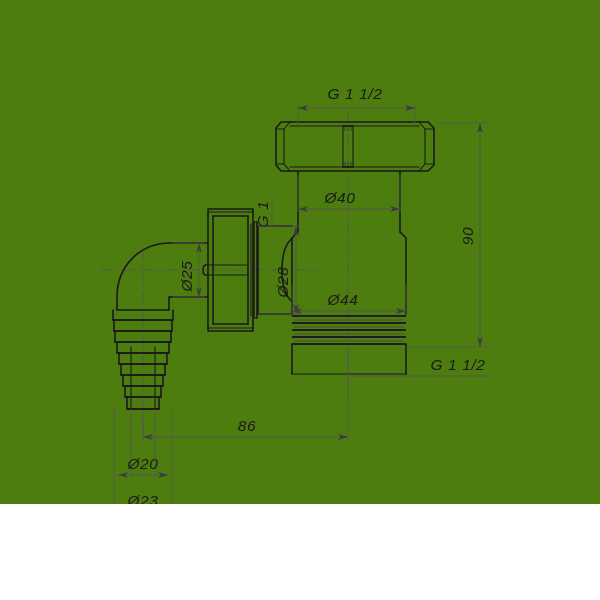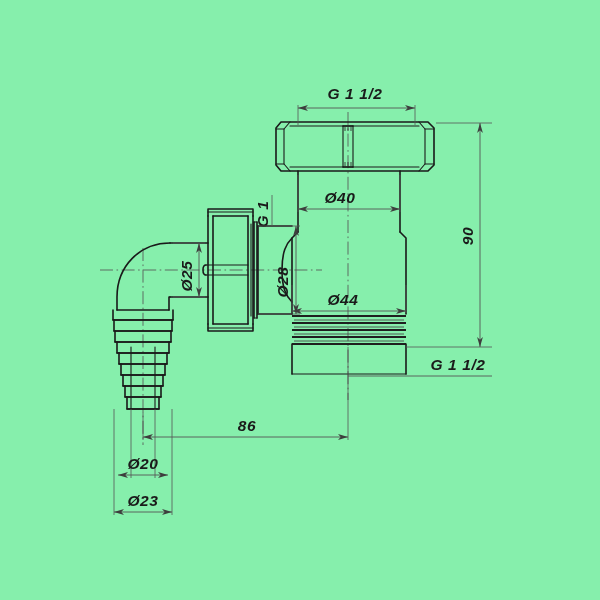--- a/index.html
+++ b/index.html
@@ -8,24 +8,23 @@
     background: #ffffff;
   }
   body {
     width: 600px;
     height: 600px;
     font-family: "Liberation Sans", sans-serif;
   }
   #drawing-root {
     position: relative;
     width: 600px;
-    height: 600px;
-    background: #86efac;
+    height: 504px;
+    background: #4d7c0f;
     overflow: hidden;
-    font-weight: bold;
   }
   svg#tech-drawing {
     display: block;
     width: 600px;
     height: 600px;
   }
   .outline {
     fill: none;
     stroke: #1a1a1a;
     stroke-width: 1.6;

